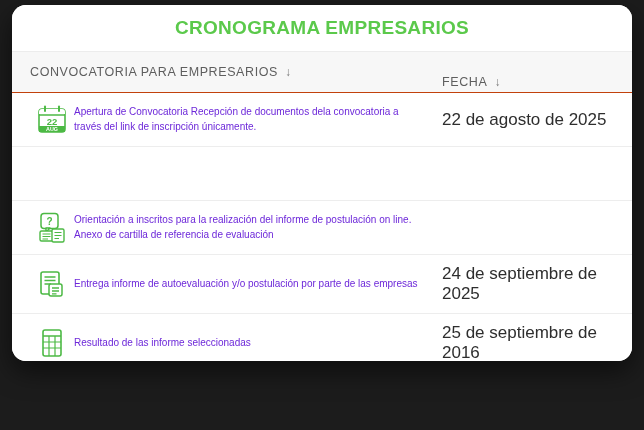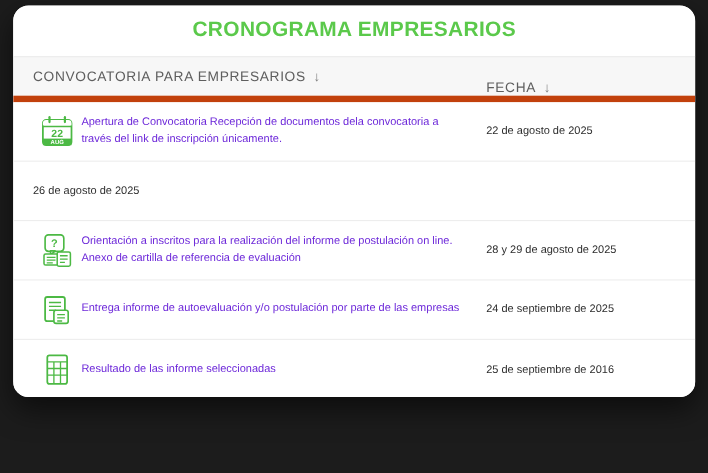--- a/index.html
+++ b/index.html
@@ -40,21 +40,21 @@
     font-size: 19px;
     font-weight: bold;
     letter-spacing: 0.3px;
   }
   .head-row {
     display: flex;
     align-items: center;
     height: 42px;
     background: #f7f7f7;
     border-top: 1px solid #ececec;
-    border-bottom: 6px solid #c2410c;
+    border-bottom: 1px solid #c2410c;
     padding: 0 18px;
     box-sizing: border-box;
   }
   .head-col-a {
     flex: 0 0 412px;
     font-size: 12.5px;
     color: #5e5e5e;
     letter-spacing: 0.6px;
   }
   .head-col-b {
@@ -96,21 +96,21 @@
     justify-content: center;
   }
   .task-text {
     font-size: 10px;
     color: #6d28d9;
     line-height: 1.45;
     padding-right: 14px;
   }
   .cell-date {
     flex: 1;
-    font-size: 10px;
+    font-size: 17px;
     color: #2e2e2e;
     padding: 9px 0;
   }
   .cal { display:block; }
   svg { display: block; }
 </style>
 </head>
 <body>
 
 <div class="screen">
@@ -144,21 +144,20 @@
               <text x="15" y="19.5" font-family="Liberation Sans, sans-serif" font-size="9.5" font-weight="bold" fill="#4cb944" text-anchor="middle">22</text>
               <text x="15" y="26.2" font-family="Liberation Sans, sans-serif" font-size="5.4" font-weight="bold" fill="#ffffff" text-anchor="middle">AUG</text>
             </svg>
           </div>
           <div class="task-text">Apertura de Convocatoria Recepción de documentos dela convocatoria a través del link de inscripción únicamente.</div>
         </div>
         <div class="cell-date">22 de agosto de 2025</div>
       </div>
 
       <div class="row">
-        <div class="cell-date">26 de agosto de 2025</div>
       </div>
 
       <div class="row">
         <div class="cell-task">
           <div class="icon-wrap">
             <svg width="30" height="32" viewBox="0 0 30 32">
               <rect x="4" y="1.5" width="17" height="15" rx="3" fill="#ffffff" stroke="#4cb944" stroke-width="1.5"></rect>
               <path d="M9 16 L9 20 L13 16 z" fill="#ffffff" stroke="#4cb944" stroke-width="1.5" stroke-linejoin="round"></path>
               <text x="12.5" y="12.5" font-family="Liberation Sans, sans-serif" font-size="10" font-weight="bold" fill="#4cb944" text-anchor="middle">?</text>
               <rect x="3" y="19" width="13" height="10" rx="1.5" fill="#ffffff" stroke="#4cb944" stroke-width="1.4"></rect>
@@ -166,21 +165,20 @@
               <line x1="5.5" y1="24.5" x2="13.5" y2="24.5" stroke="#4cb944" stroke-width="1.2"></line>
               <line x1="5.5" y1="27" x2="11" y2="27" stroke="#4cb944" stroke-width="1.2"></line>
               <rect x="15" y="17" width="12" height="13" rx="1.5" fill="#ffffff" stroke="#4cb944" stroke-width="1.4"></rect>
               <line x1="17.5" y1="20.5" x2="24.5" y2="20.5" stroke="#4cb944" stroke-width="1.2"></line>
               <line x1="17.5" y1="23.5" x2="24.5" y2="23.5" stroke="#4cb944" stroke-width="1.2"></line>
               <line x1="17.5" y1="26.5" x2="22" y2="26.5" stroke="#4cb944" stroke-width="1.2"></line>
             </svg>
           </div>
           <div class="task-text">Orientación a inscritos para la realización del informe de postulación on line. Anexo de cartilla de referencia de evaluación</div>
         </div>
-        <div class="cell-date">28 y 29 de agosto de 2025</div>
       </div>
 
       <div class="row">
         <div class="cell-task">
           <div class="icon-wrap">
             <svg width="30" height="30" viewBox="0 0 30 30">
               <rect x="4" y="3" width="18" height="22" rx="2" fill="#ffffff" stroke="#4cb944" stroke-width="1.6"></rect>
               <line x1="7.5" y1="8" x2="18.5" y2="8" stroke="#4cb944" stroke-width="1.3"></line>
               <line x1="7.5" y1="11.5" x2="18.5" y2="11.5" stroke="#4cb944" stroke-width="1.3"></line>
               <line x1="7.5" y1="15" x2="14" y2="15" stroke="#4cb944" stroke-width="1.3"></line>

